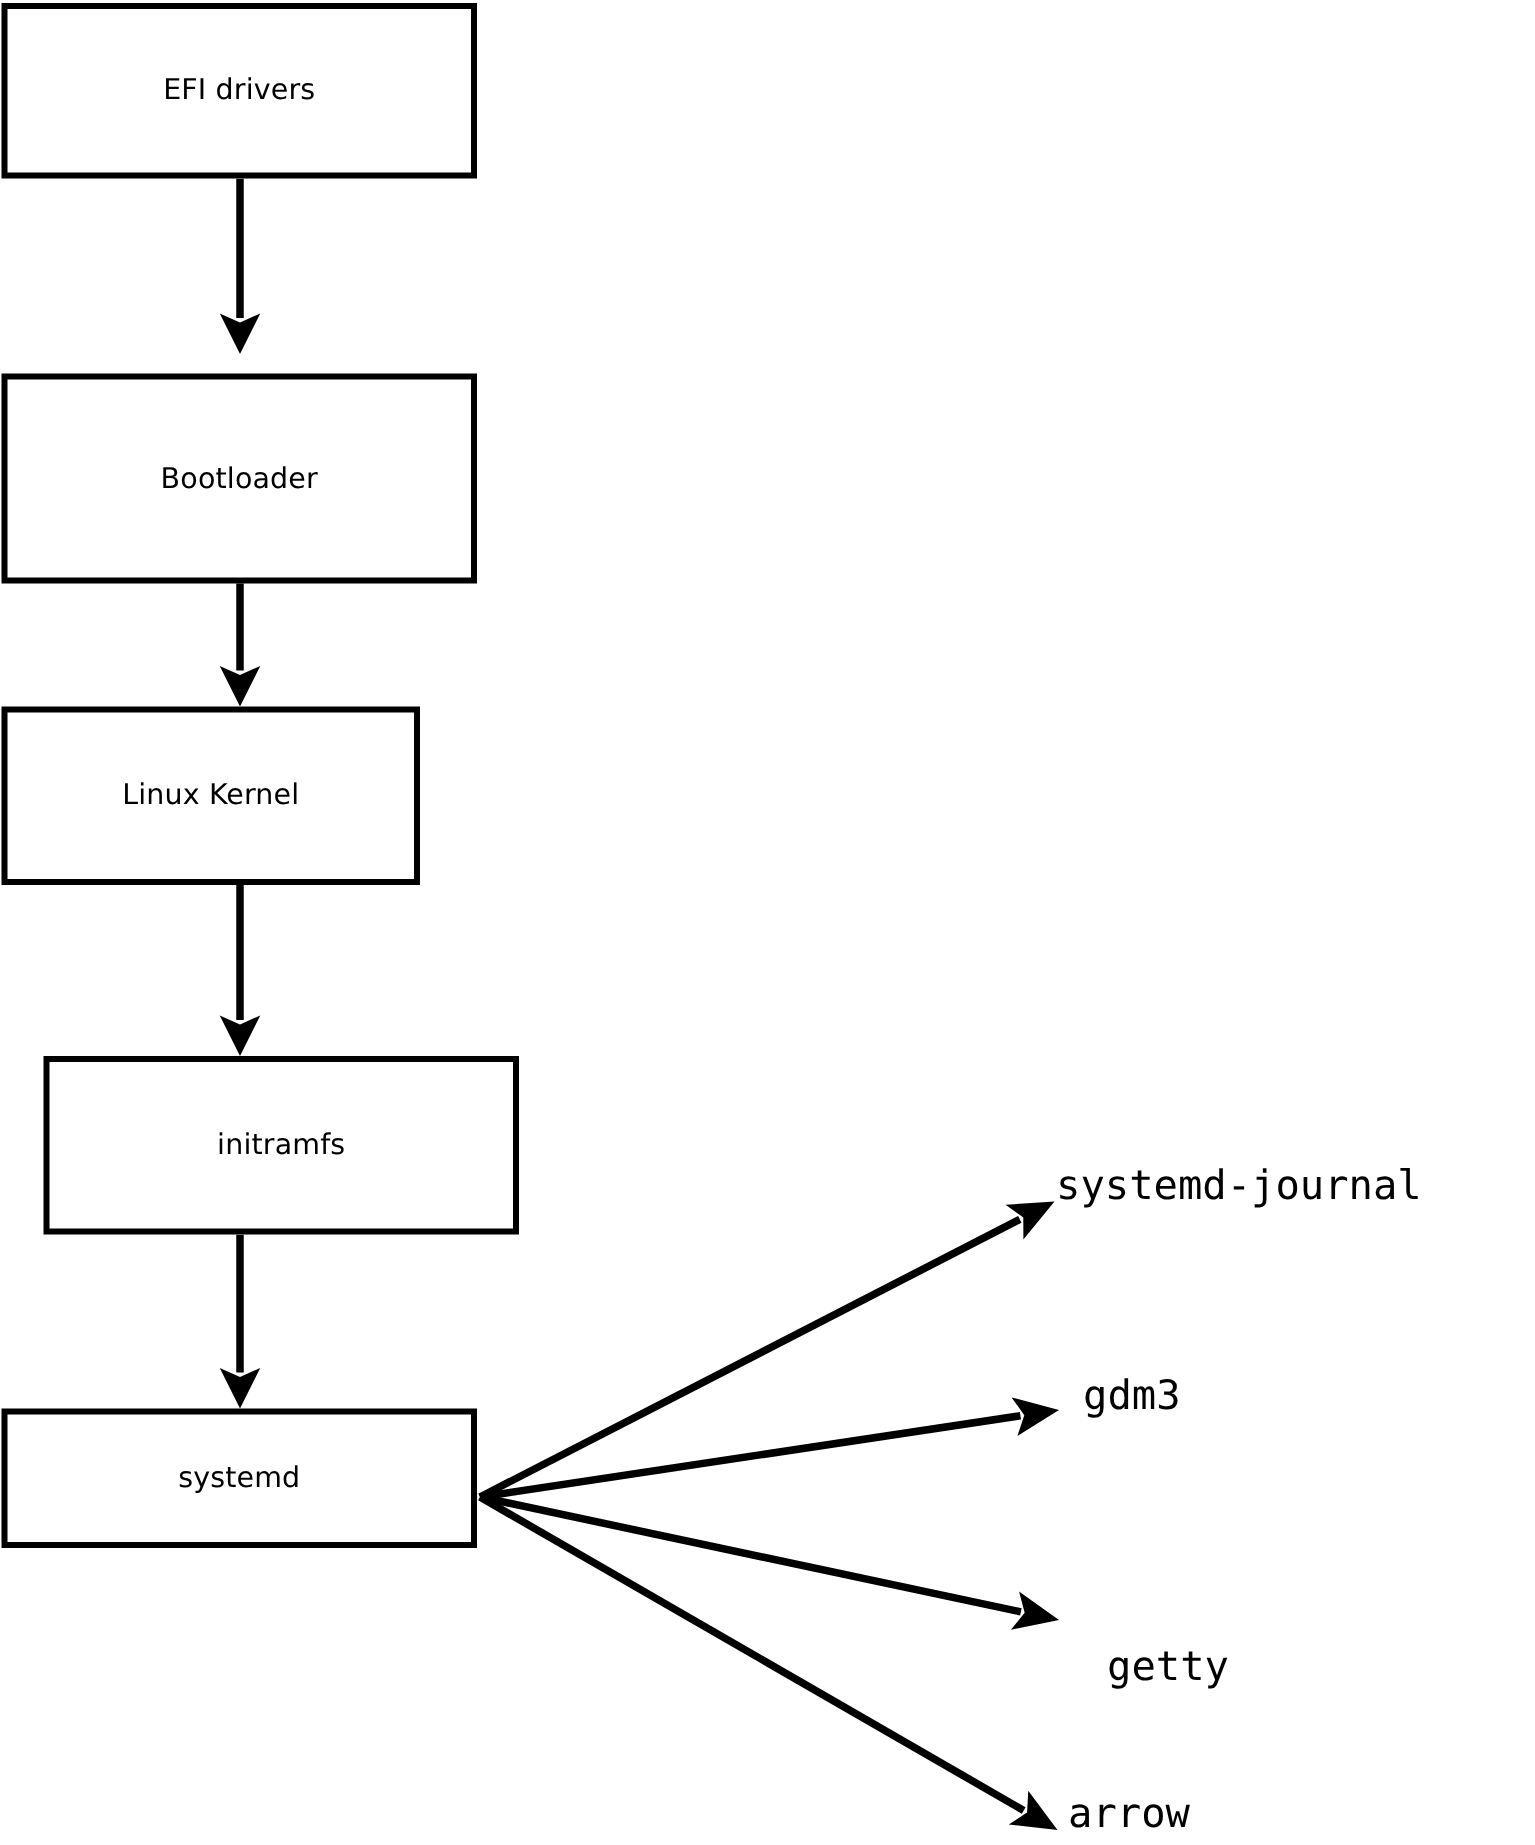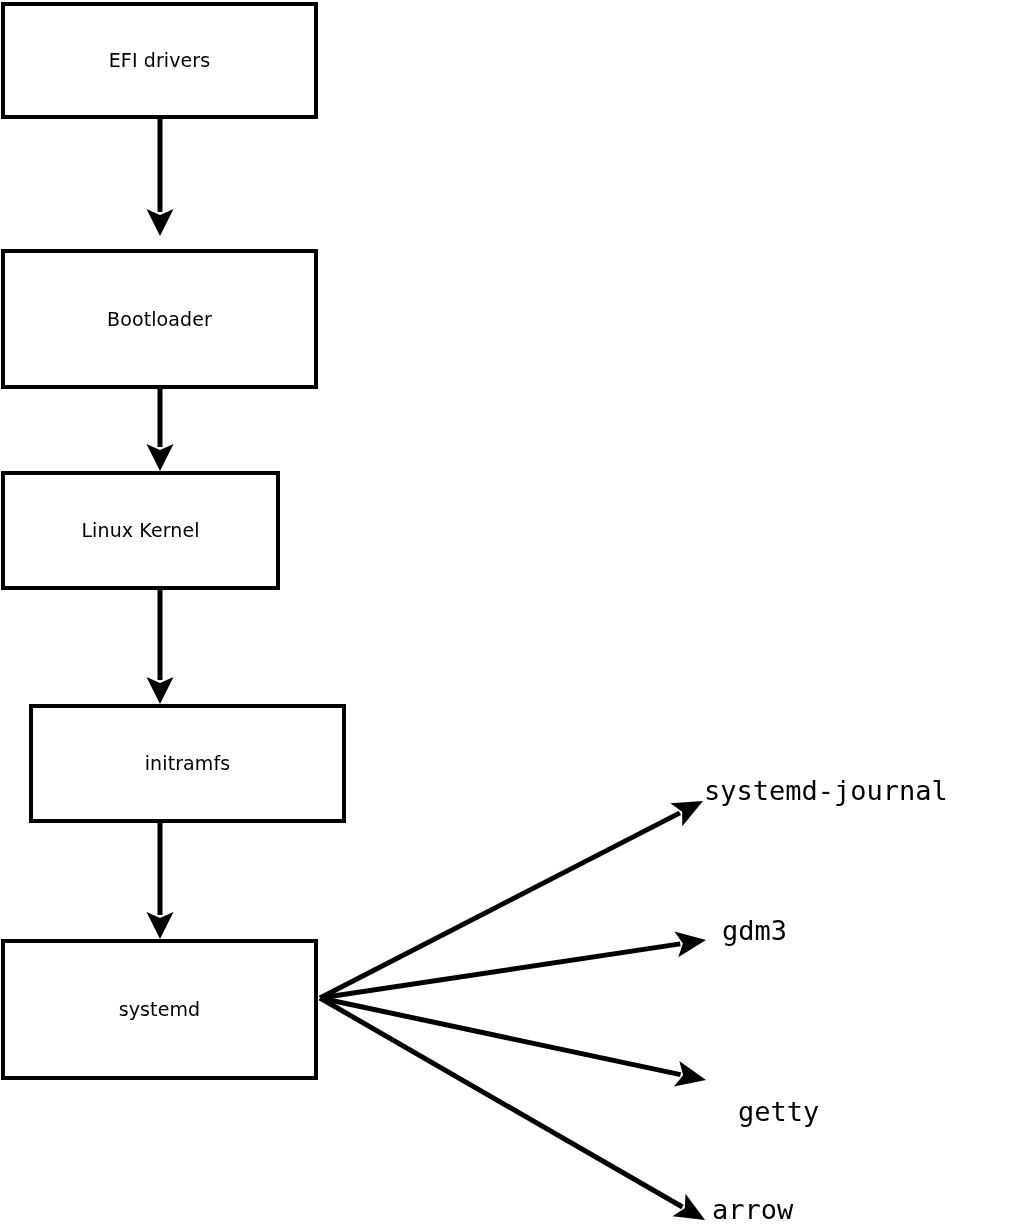--- a/index.html
+++ b/index.html
@@ -96,21 +96,21 @@
   </div>
 
   <div class="stage-box" style="left: 1px; top: 471px; width: 279px; height: 119px;">
     <span class="stage-label">Linux Kernel</span>
   </div>
 
   <div class="stage-box" style="left: 1px; top: 704px; width: 317px; height: 119px; margin-left: 28px;">
     <span class="stage-label">initramfs</span>
   </div>
 
-  <div class="stage-box" style="left: 1px; top: 939px; width: 317px; height: 141px;">
+  <div class="stage-box" style="left: 1px; top: 939px; width: 317px; height: 93px;">
     <span class="stage-label">systemd</span>
   </div>
 
 
   <div class="service-label" style="left: 704px; top: 777px;">systemd-journal</div>
   <div class="service-label" style="left: 722px; top: 917px; text-align: right;">gdm3</div>
   <div class="service-label" style="left: 722px; top: 1098px; margin-left: 16px;">getty</div>
   <div class="service-label" style="left: 712px; top: 1196px;">arrow</div>
 
 </div>

